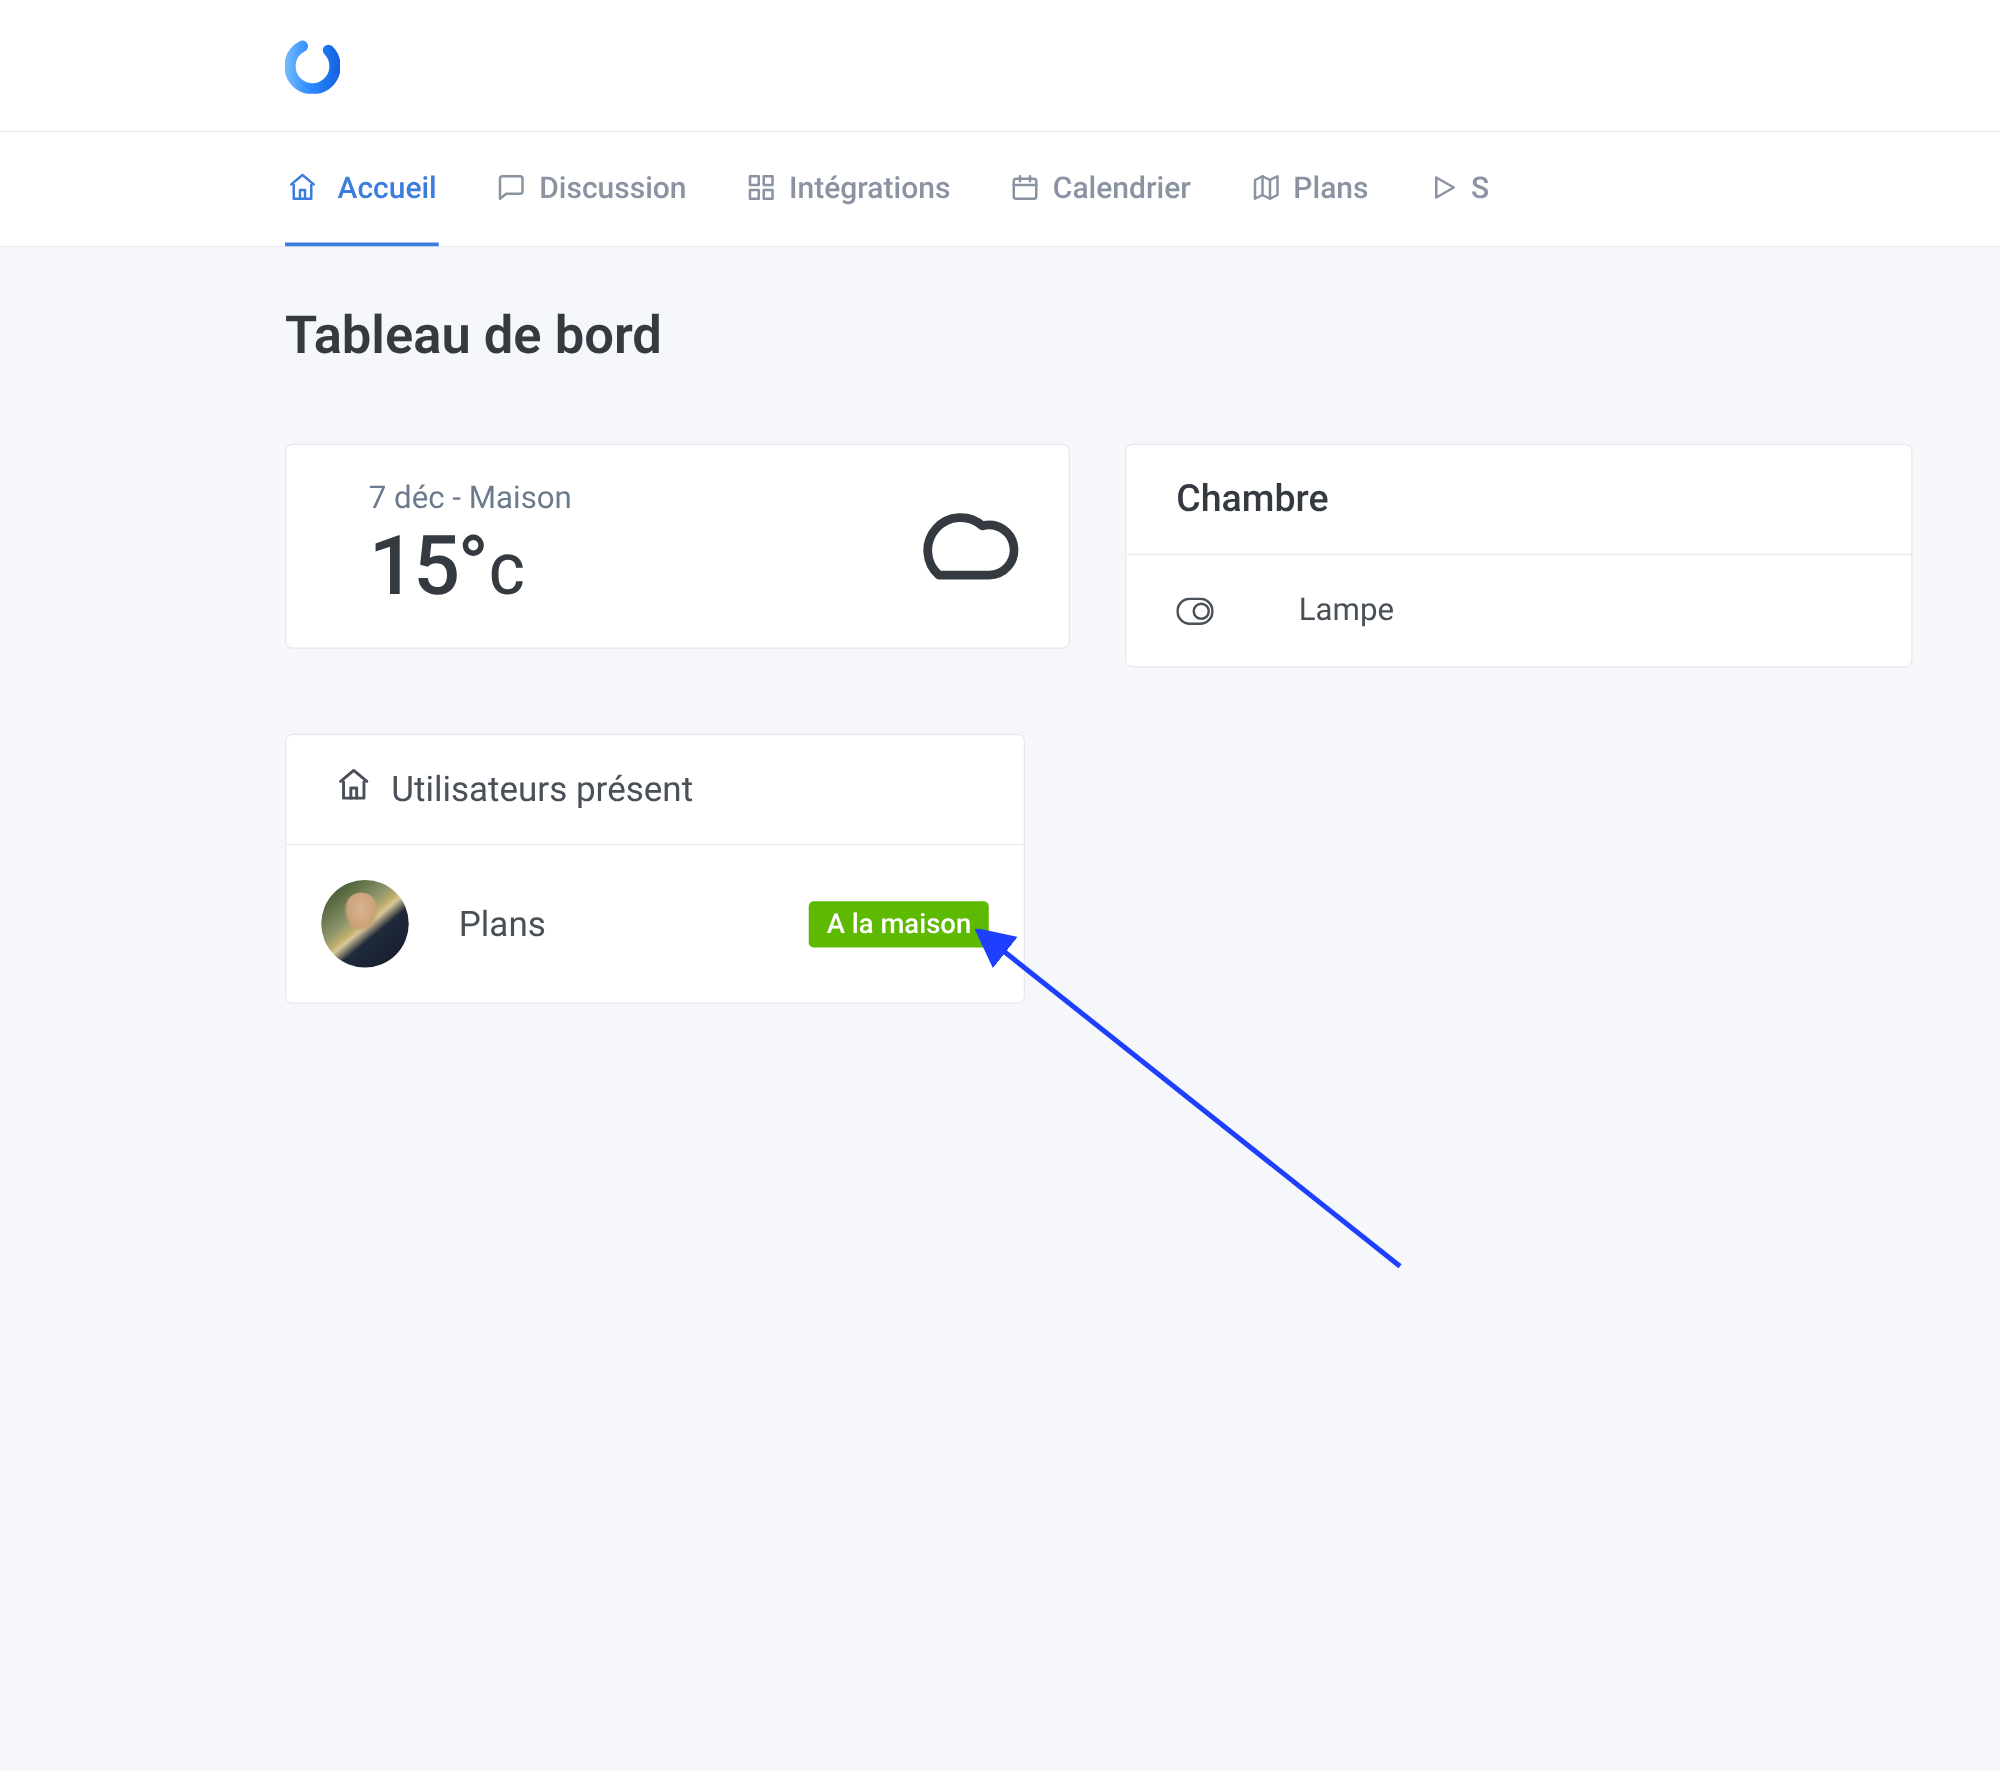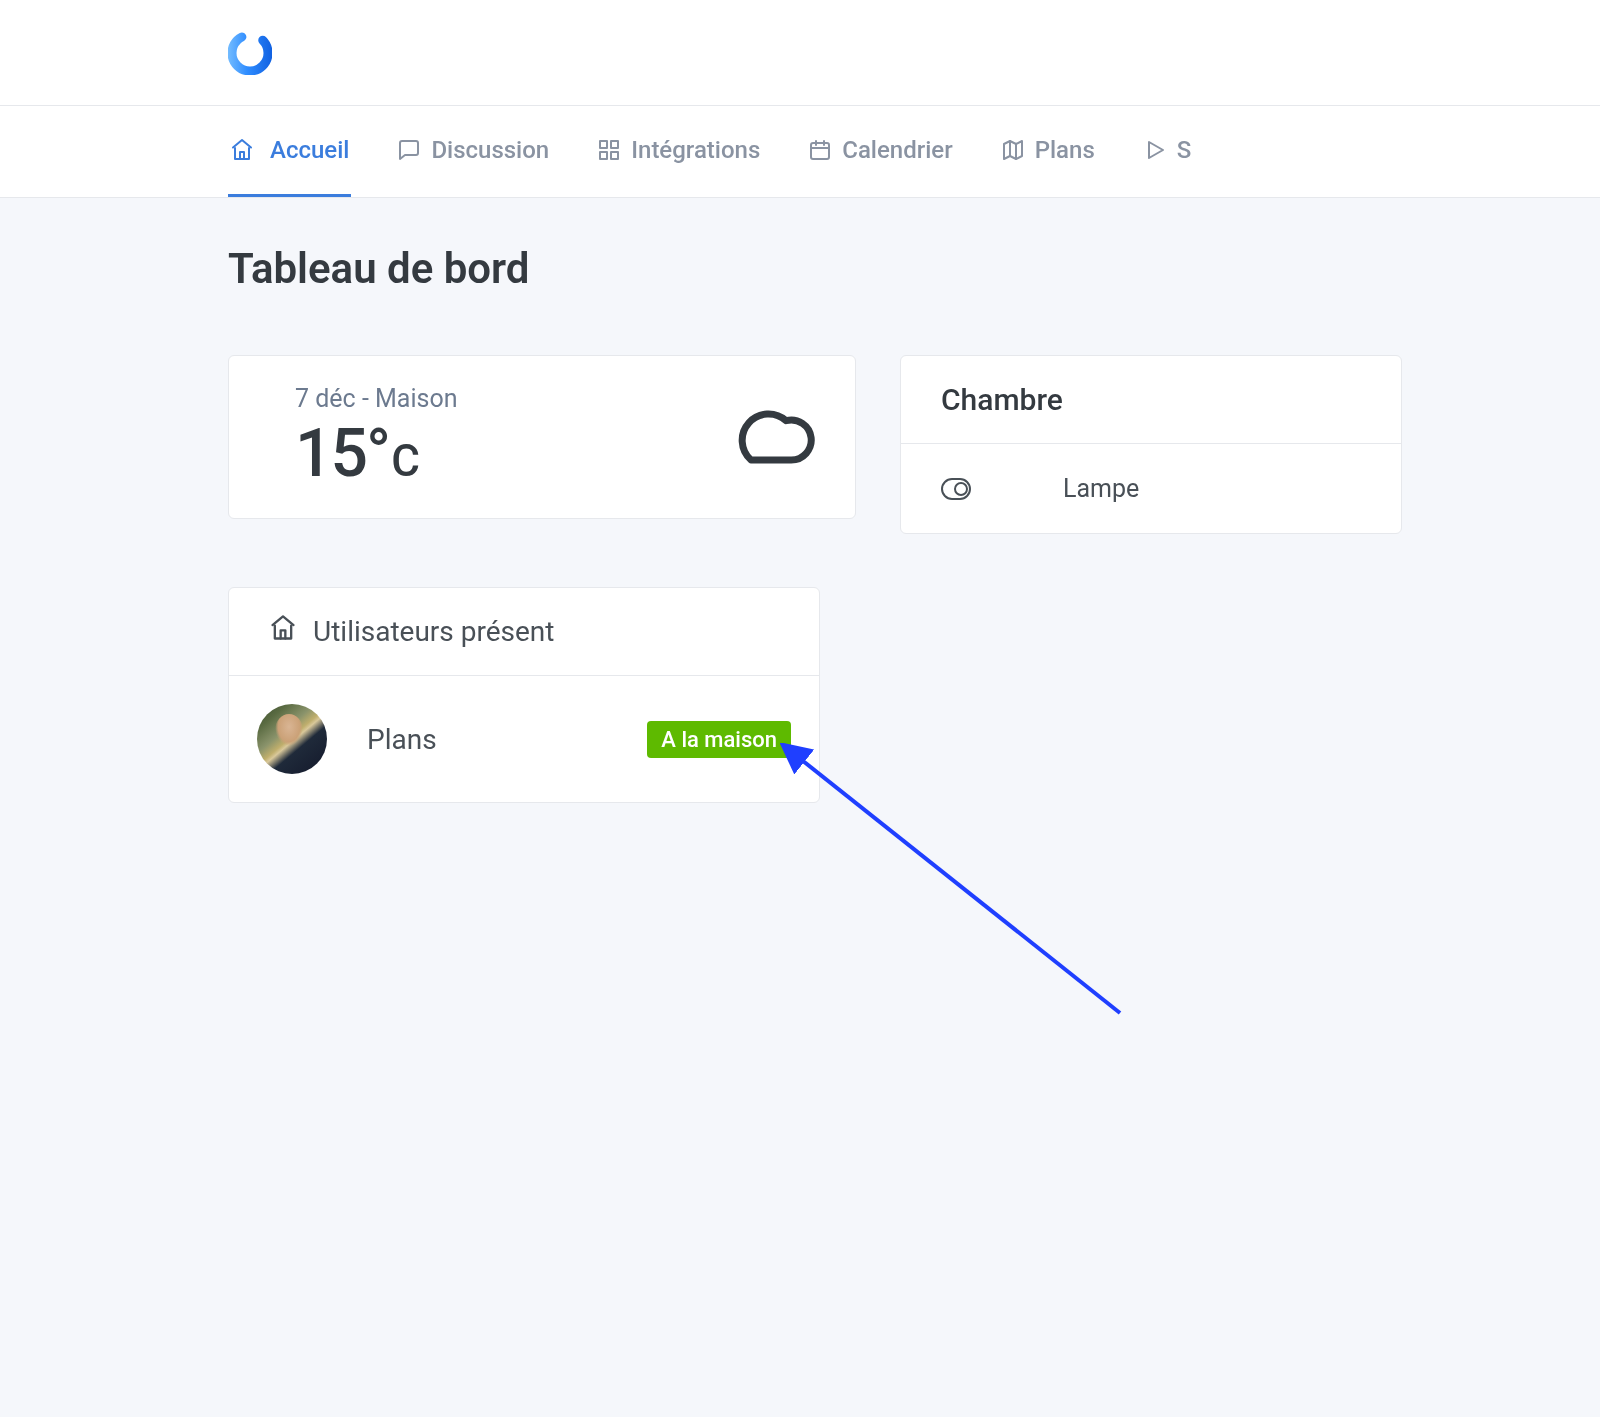--- a/index.html
+++ b/index.html
@@ -176,35 +176,35 @@
     color: #ffffff;
     font-size: 22px;
     font-weight: 500;
     padding: 6px 14px;
     border-radius: 4px;
     white-space: nowrap;
   }
 
   
   .room-card {
-    width: 502px;
+    width: 630px;
     overflow: hidden;
   }
   .room-card .room-header {
     padding: 26px 40px;
     border-bottom: 1px solid #e6e8ec;
     font-size: 30px;
     font-weight: 500;
     color: #343a40;
   }
   .room-card .room-body {
     padding: 30px 40px;
     display: flex;
     align-items: center;
-    gap: 92px;
+    gap: 68px;
     font-size: 25px;
     color: #495057;
   }
   .toggle-icon svg { stroke: #495057; display:block; }
 
   
   .annotation-arrow {
     position: absolute;
     left: 780px;
     top: 545px;

